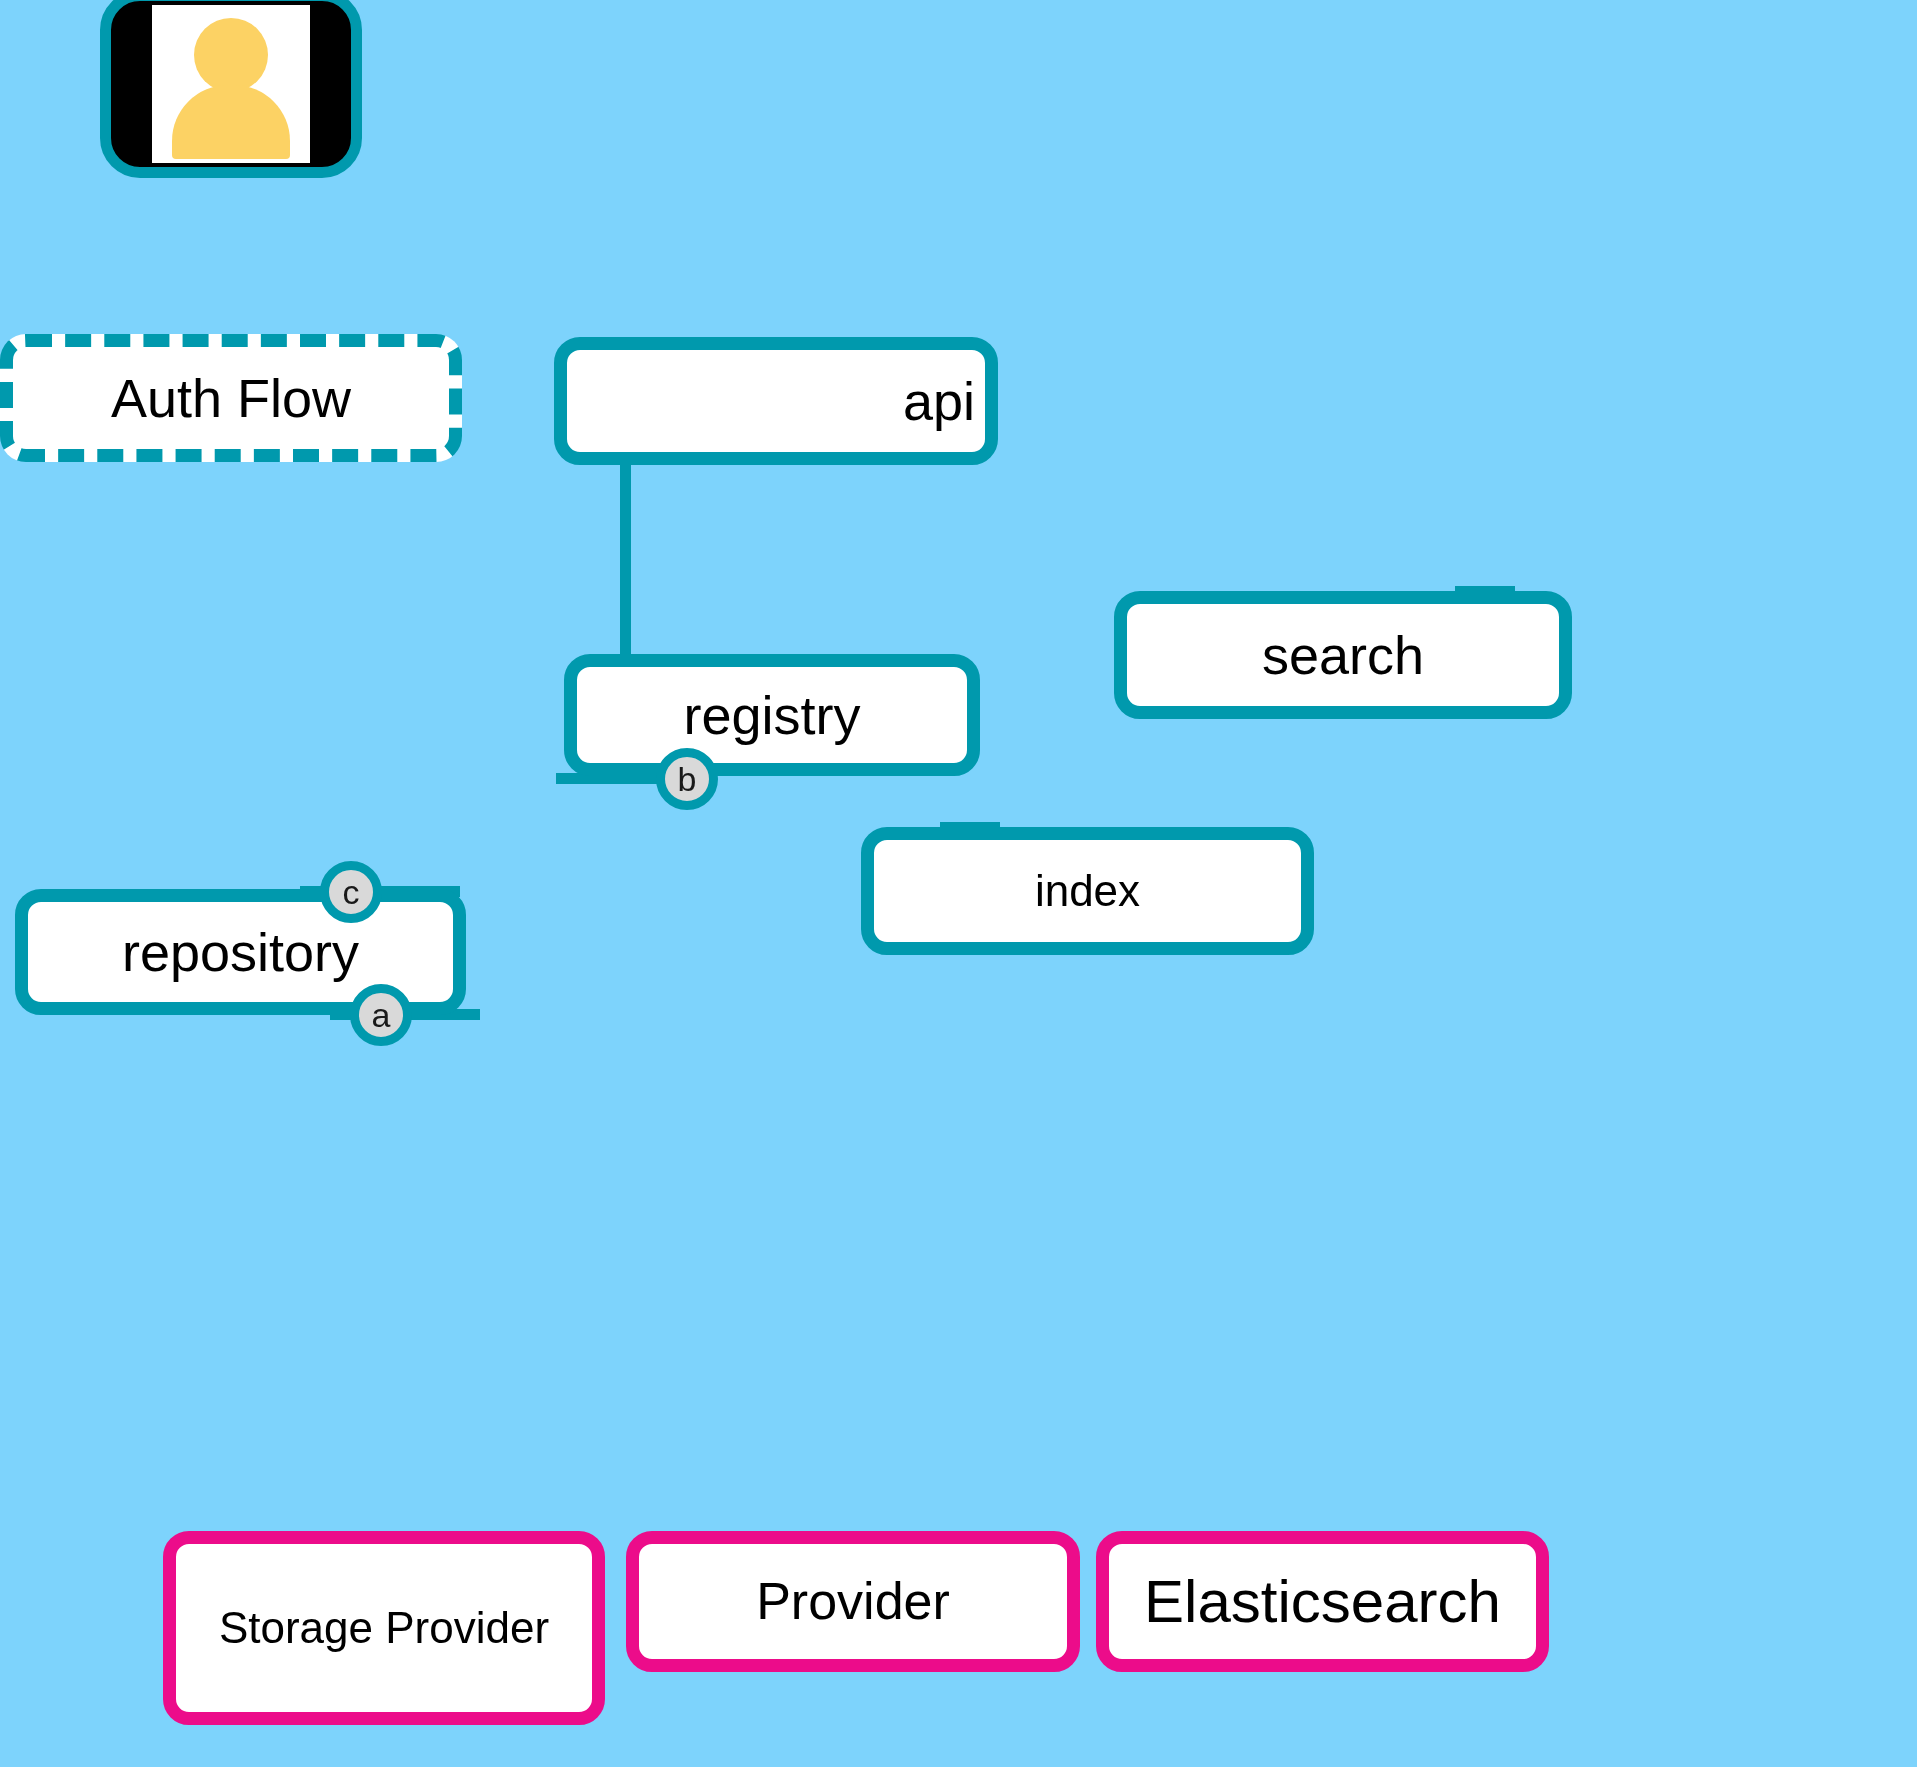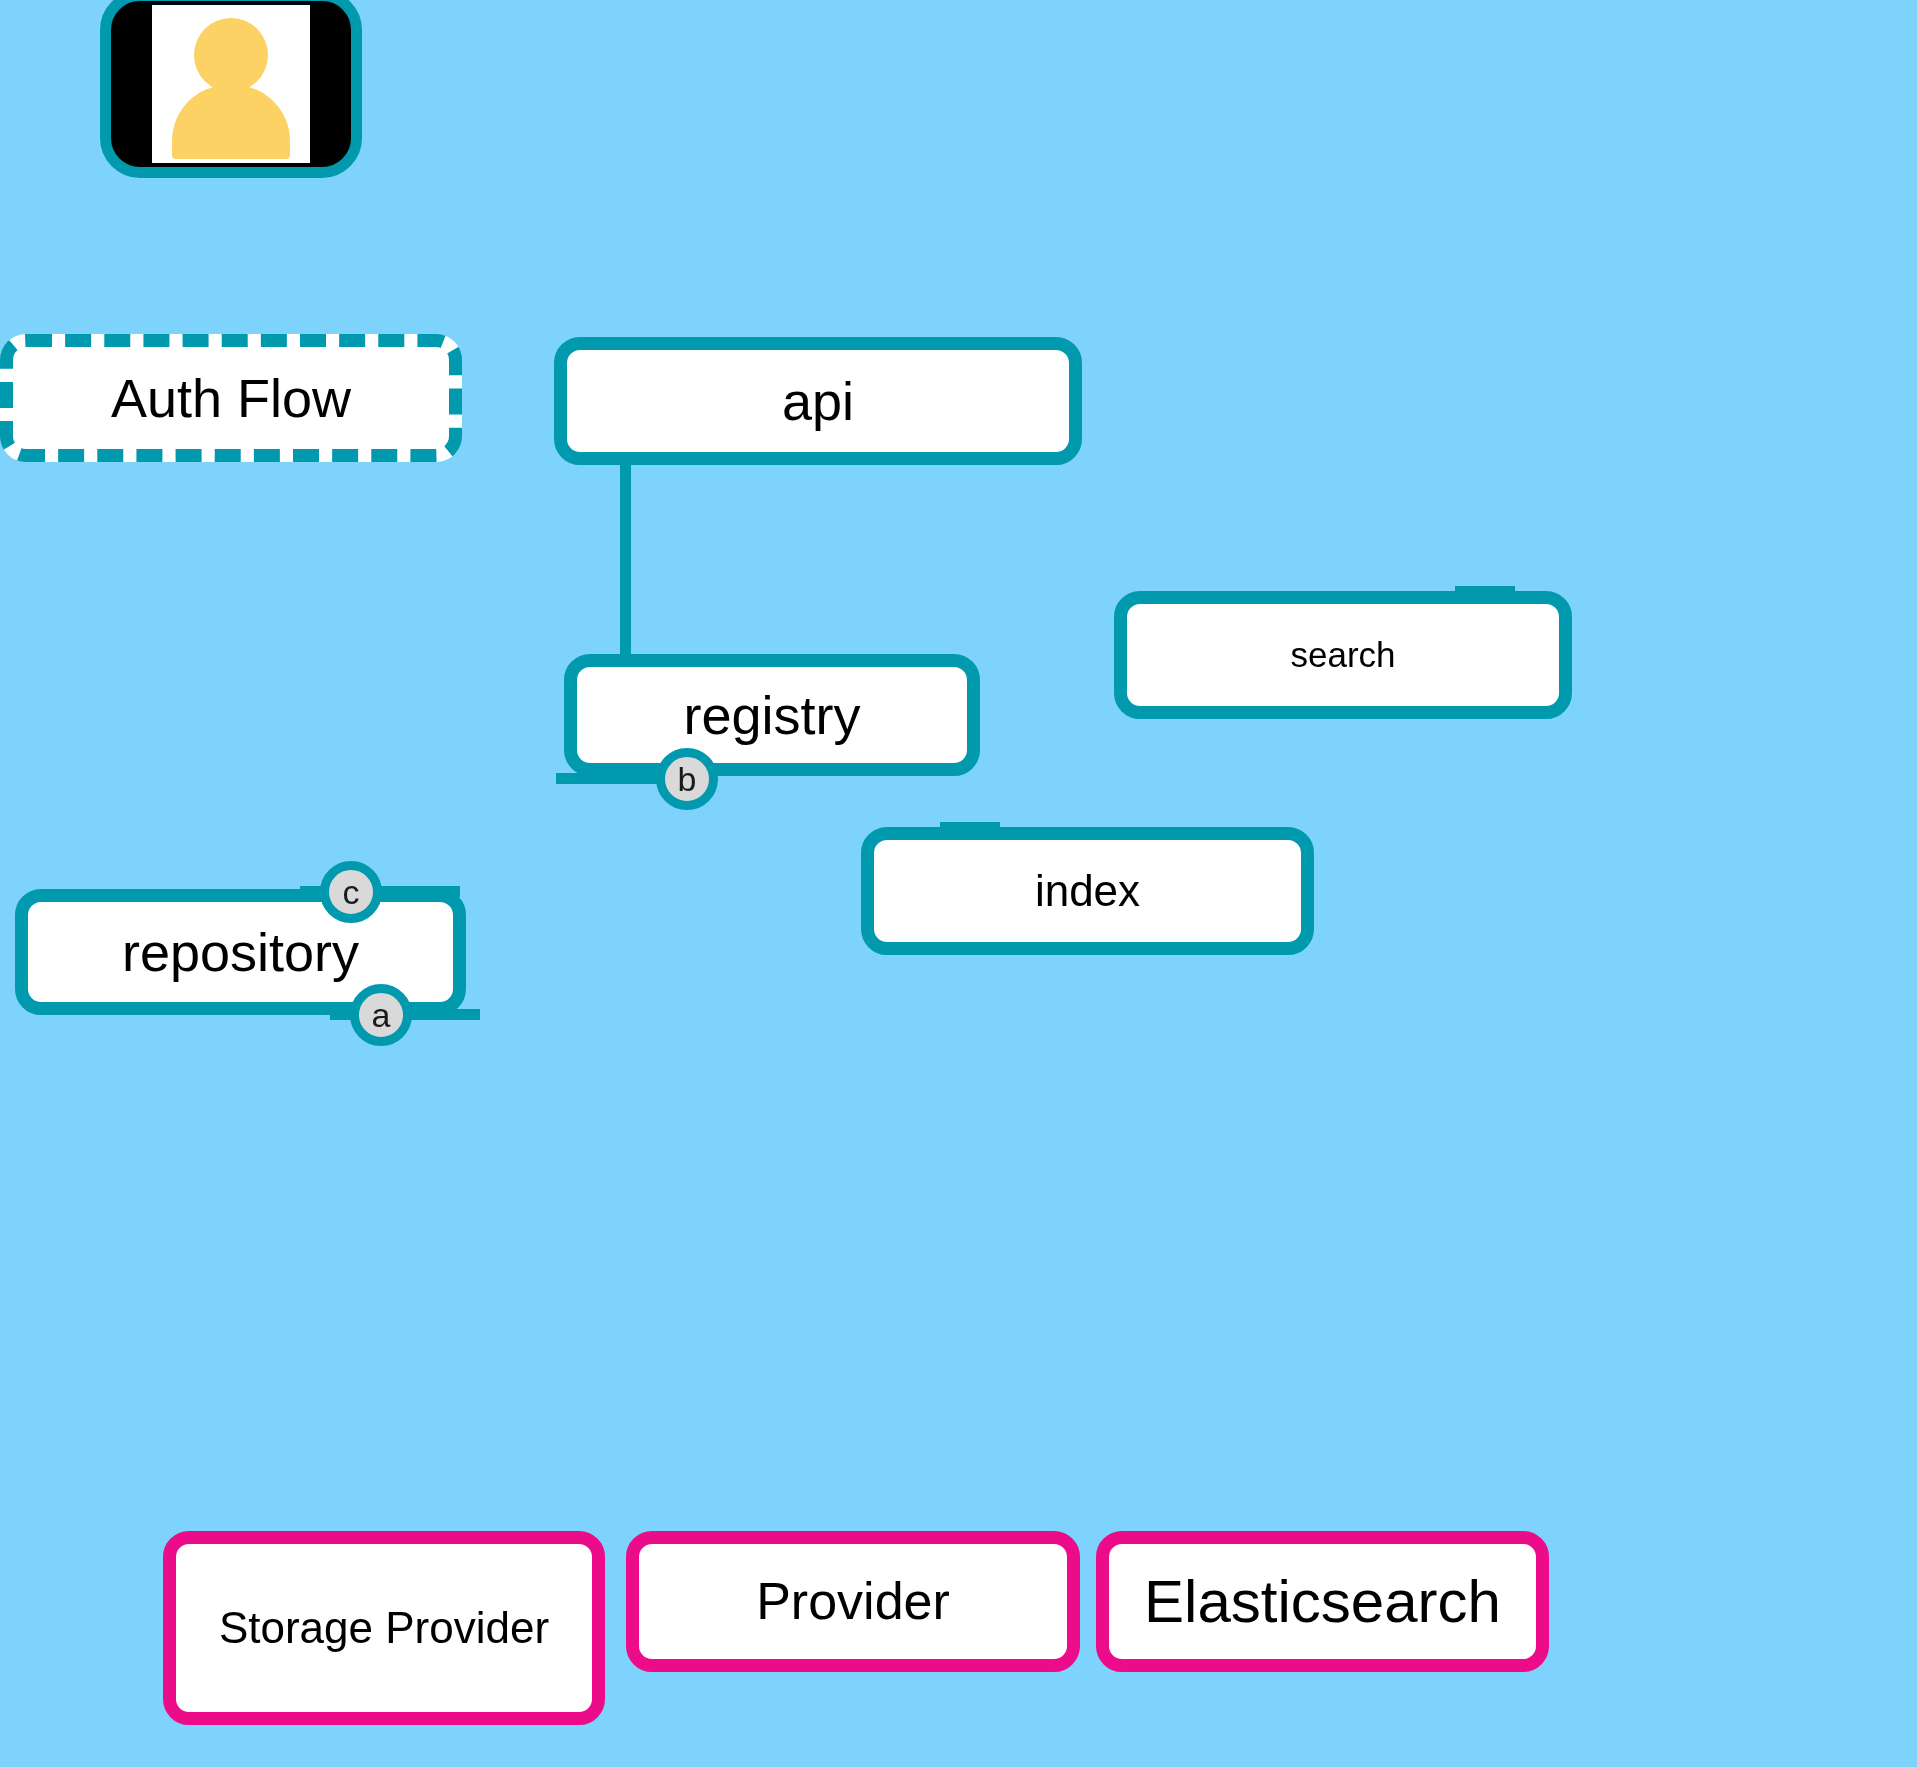--- a/index.html
+++ b/index.html
@@ -141,24 +141,24 @@
     <div id="actor-icon-plate">
       <div class="head"></div>
       <div class="body"></div>
     </div>
   </div>
 
   <div id="nodes-layer">
       <div class="node node-teal-dashed" style="left: 0px; top: 334px; width: 462px; height: 128px; font-size: 54px; z-index: 20;">
         <span style="display: block; padding: 0px 10px;">Auth Flow</span>
       </div>
-      <div class="node node-teal" style="left: 554px; top: 337px; width: 528px; height: 128px; font-size: 54px; z-index: 20;">
+      <div class="node node-teal" style="left: 554px; top: 337px; width: 444px; height: 128px; font-size: 54px; z-index: 20; justify-content: flex-end;">
         <span style="display: block; padding: 0px 10px;">api</span>
       </div>
-      <div class="node node-teal" style="left: 1114px; top: 591px; width: 458px; height: 128px; font-size: 35px; z-index: 20;">
+      <div class="node node-teal" style="left: 1114px; top: 591px; width: 458px; height: 128px; font-size: 54px; z-index: 20;">
         <span style="display: block; padding: 0px 10px;">search</span>
       </div>
       <div class="node node-teal" style="left: 564px; top: 654px; width: 416px; height: 122px; font-size: 54px; z-index: 20;">
         <span style="display: block; padding: 0px 10px;">registry</span>
       </div>
       <div class="node node-teal" style="left: 861px; top: 827px; width: 453px; height: 128px; font-size: 44px; z-index: 20;">
         <span style="display: block; padding: 0px 10px;">index</span>
       </div>
       <div class="node node-teal" style="left: 15px; top: 889px; width: 451px; height: 126px; font-size: 54px; z-index: 20;">
         <span style="display: block; padding: 0px 10px;">repository</span>

